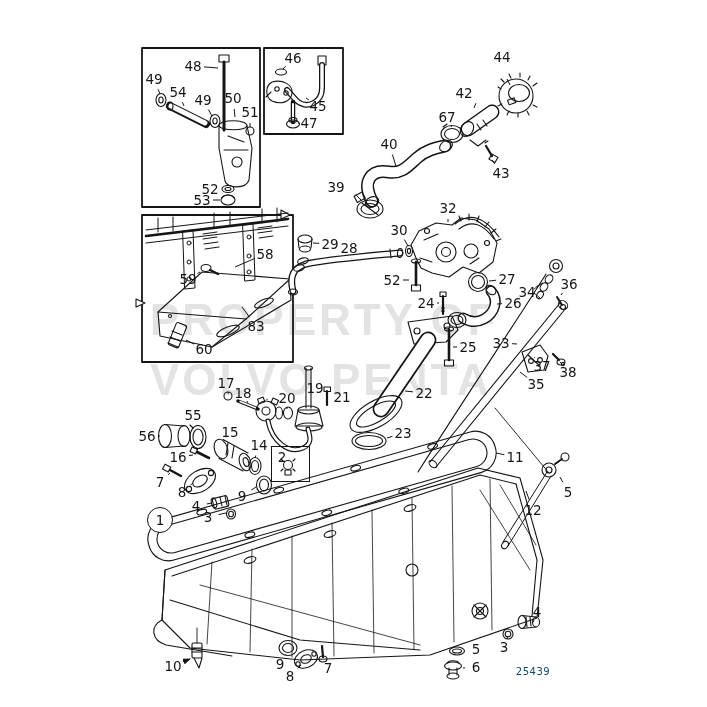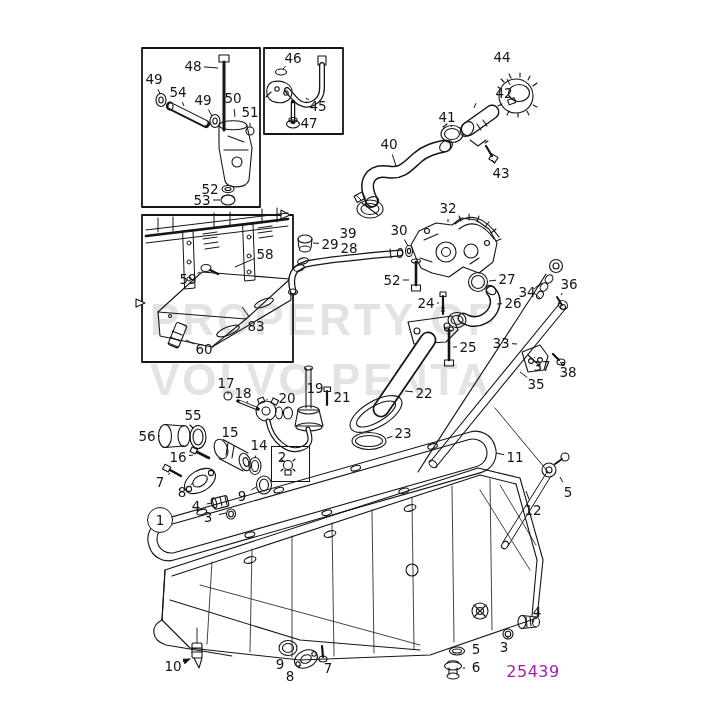--- a/index.html
+++ b/index.html
@@ -8,21 +8,21 @@
   #art,#leader-layer{position:absolute;left:0;top:0;width:707px;height:707px;}
   #watermark{position:absolute;left:150px;top:290px;width:420px;color:#e3e3e3;
              font-family:"Liberation Sans",sans-serif;font-weight:bold;font-size:44px;
              line-height:60px;letter-spacing:3px;z-index:1;user-select:none;}
   #art{z-index:2;}
   #leader-layer{z-index:3;}
   .callout{position:absolute;transform:translate(-50%,-50%);font-size:13.5px;color:#151515;
            z-index:4;white-space:nowrap;}
   .callout.circled{width:24px;height:24px;border:1.4px solid #151515;border-radius:50%;
            display:flex;align-items:center;justify-content:center;background:#fff;}
-  .drawing-number{position:absolute;transform:translate(-50%,-50%);font-size:16px;color:#a21caf;
+  .drawing-number{position:absolute;transform:translate(-50%,-50%);font-size:10px;color:#0c4a6e;
            z-index:4;letter-spacing:0.5px;}
   .part-box{position:absolute;border:1.6px solid #151515;z-index:3;background:transparent;}
 </style>
 </head>
 <body>
 
 <div id="stage">
 
   <div id="watermark" style="color: rgb(227, 227, 227);"><span>PROPERTY OF</span><br><span>VOLVO PENTA</span></div>
 
@@ -521,25 +521,25 @@
     <div class="callout" style="left: 178px; top: 92px;">54</div>
     <div class="callout" style="left: 203px; top: 100px;">49</div>
     <div class="callout" style="left: 233px; top: 98px;">50</div>
     <div class="callout" style="left: 250px; top: 112px;">51</div>
     <div class="callout" style="left: 210px; top: 189px;">52</div>
     <div class="callout" style="left: 202px; top: 200px;">53</div>
     <div class="callout" style="left: 293px; top: 58px;">46</div>
     <div class="callout" style="left: 318px; top: 106px;">45</div>
     <div class="callout" style="left: 309px; top: 123px;">47</div>
     <div class="callout" style="left: 502px; top: 57px;">44</div>
-    <div class="callout" style="left: 504px; top: 93px;">42</div>
-    <div class="callout" style="left: 447px; top: 117px;">41</div>
+    <div class="callout" style="left: 464px; top: 93px;">42</div>
+    <div class="callout" style="left: 447px; top: 117px;">67</div>
     <div class="callout" style="left: 501px; top: 173px;">43</div>
     <div class="callout" style="left: 389px; top: 144px;">40</div>
-    <div class="callout" style="left: 348px; top: 187px; margin-top: 46px;">39</div>
+    <div class="callout" style="left: 336px; top: 187px;">39</div>
     <div class="callout" style="left: 448px; top: 208px;">32</div>
     <div class="callout" style="left: 399px; top: 230px;">30</div>
     <div class="callout" style="left: 330px; top: 244px;">29</div>
     <div class="callout" style="left: 349px; top: 248px;">28</div>
     <div class="callout" style="left: 392px; top: 280px;">52</div>
     <div class="callout" style="left: 507px; top: 279px;">27</div>
     <div class="callout" style="left: 513px; top: 303px;">26</div>
     <div class="callout" style="left: 527px; top: 292px;">34</div>
     <div class="callout" style="left: 569px; top: 284px;">36</div>
     <div class="callout" style="left: 426px; top: 303px;">24</div>

